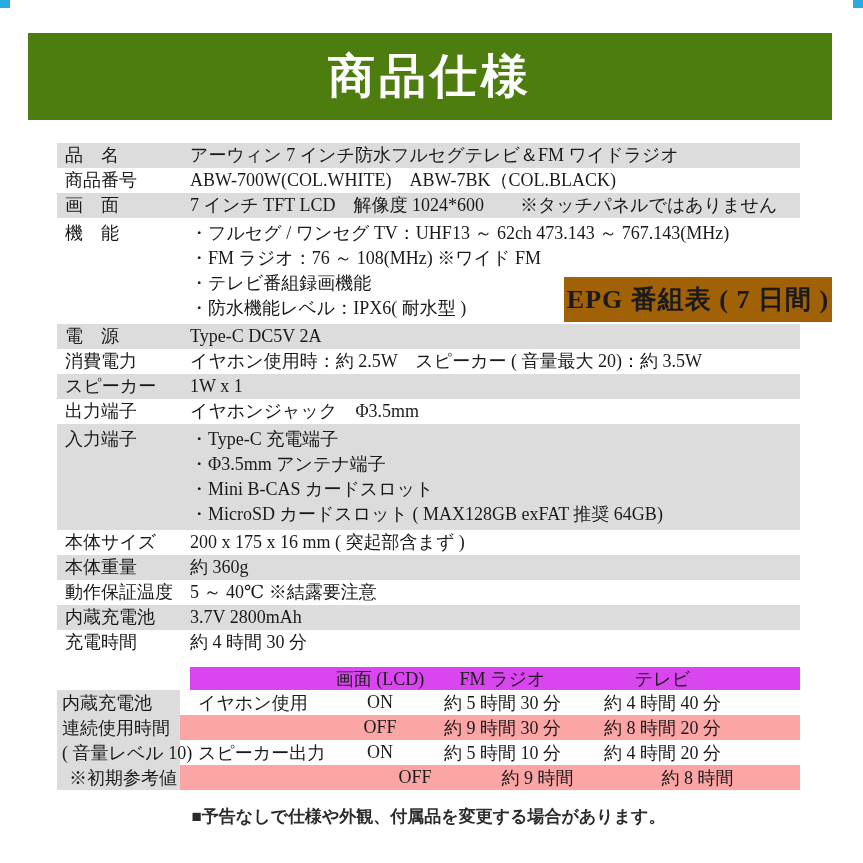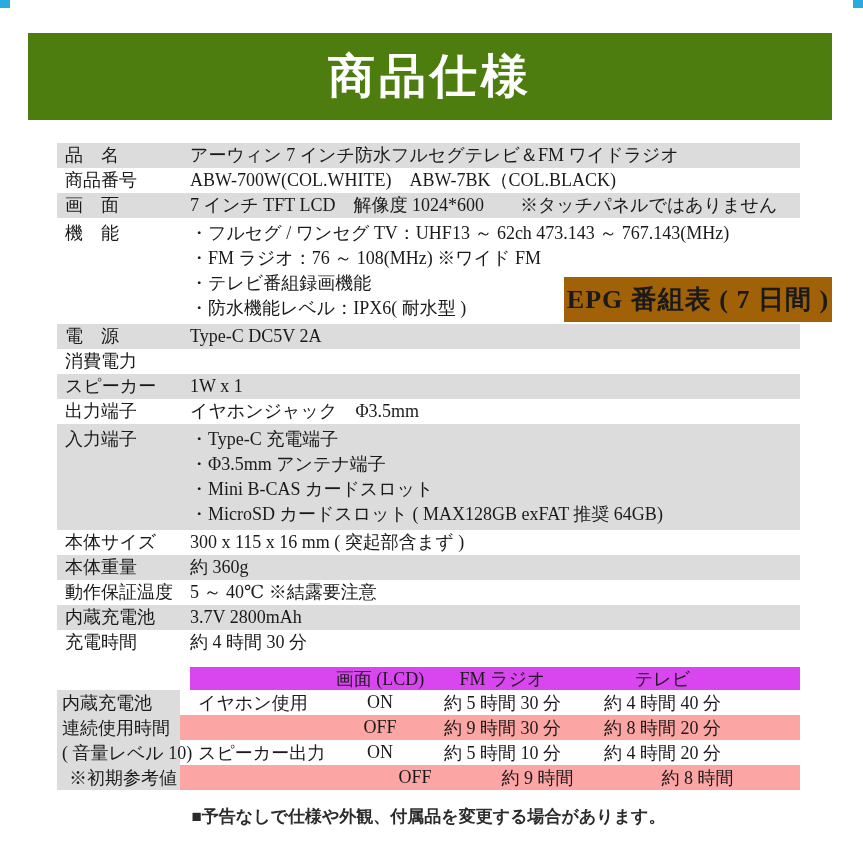--- a/index.html
+++ b/index.html
@@ -103,20 +103,21 @@
       <div class="epg-badge">EPG 番組表 ( 7 日間 )</div>
     </div>
 
     <div class="spec-row gray h1">
       <div class="spec-label">電　源</div>
       <div class="spec-value">Type-C DC5V 2A</div>
     </div>
 
     <div class="spec-row h1">
       <div class="spec-label">消費電力</div>
+      <div class="spec-value">イヤホン使用時：約 2.5W　スピーカー ( 音量最大 20)：約 3.5W</div>
     </div>
 
     <div class="spec-row gray h1">
       <div class="spec-label">スピーカー</div>
       <div class="spec-value">1W x 1</div>
     </div>
 
     <div class="spec-row h1">
       <div class="spec-label">出力端子</div>
       <div class="spec-value">イヤホンジャック　Φ3.5mm</div>
@@ -127,21 +128,21 @@
       <div class="spec-lines">
         <div class="spec-line">・Type-C 充電端子</div>
         <div class="spec-line">・Φ3.5mm アンテナ端子</div>
         <div class="spec-line">・Mini B-CAS カードスロット</div>
         <div class="spec-line">・MicroSD カードスロット ( MAX128GB exFAT 推奨 64GB)</div>
       </div>
     </div>
 
     <div class="spec-row h1">
       <div class="spec-label">本体サイズ</div>
-      <div class="spec-value">300 x 115 x 16 mm ( 突起部含まず )</div>
+      <div class="spec-value">200 x 175 x 16 mm ( 突起部含まず )</div>
     </div>
 
     <div class="spec-row gray h1">
       <div class="spec-label">本体重量</div>
       <div class="spec-value">約 360g</div>
     </div>
 
     <div class="spec-row h1">
       <div class="spec-label">動作保証温度</div>
       <div class="spec-value">5 ～ 40℃ ※結露要注意</div>

